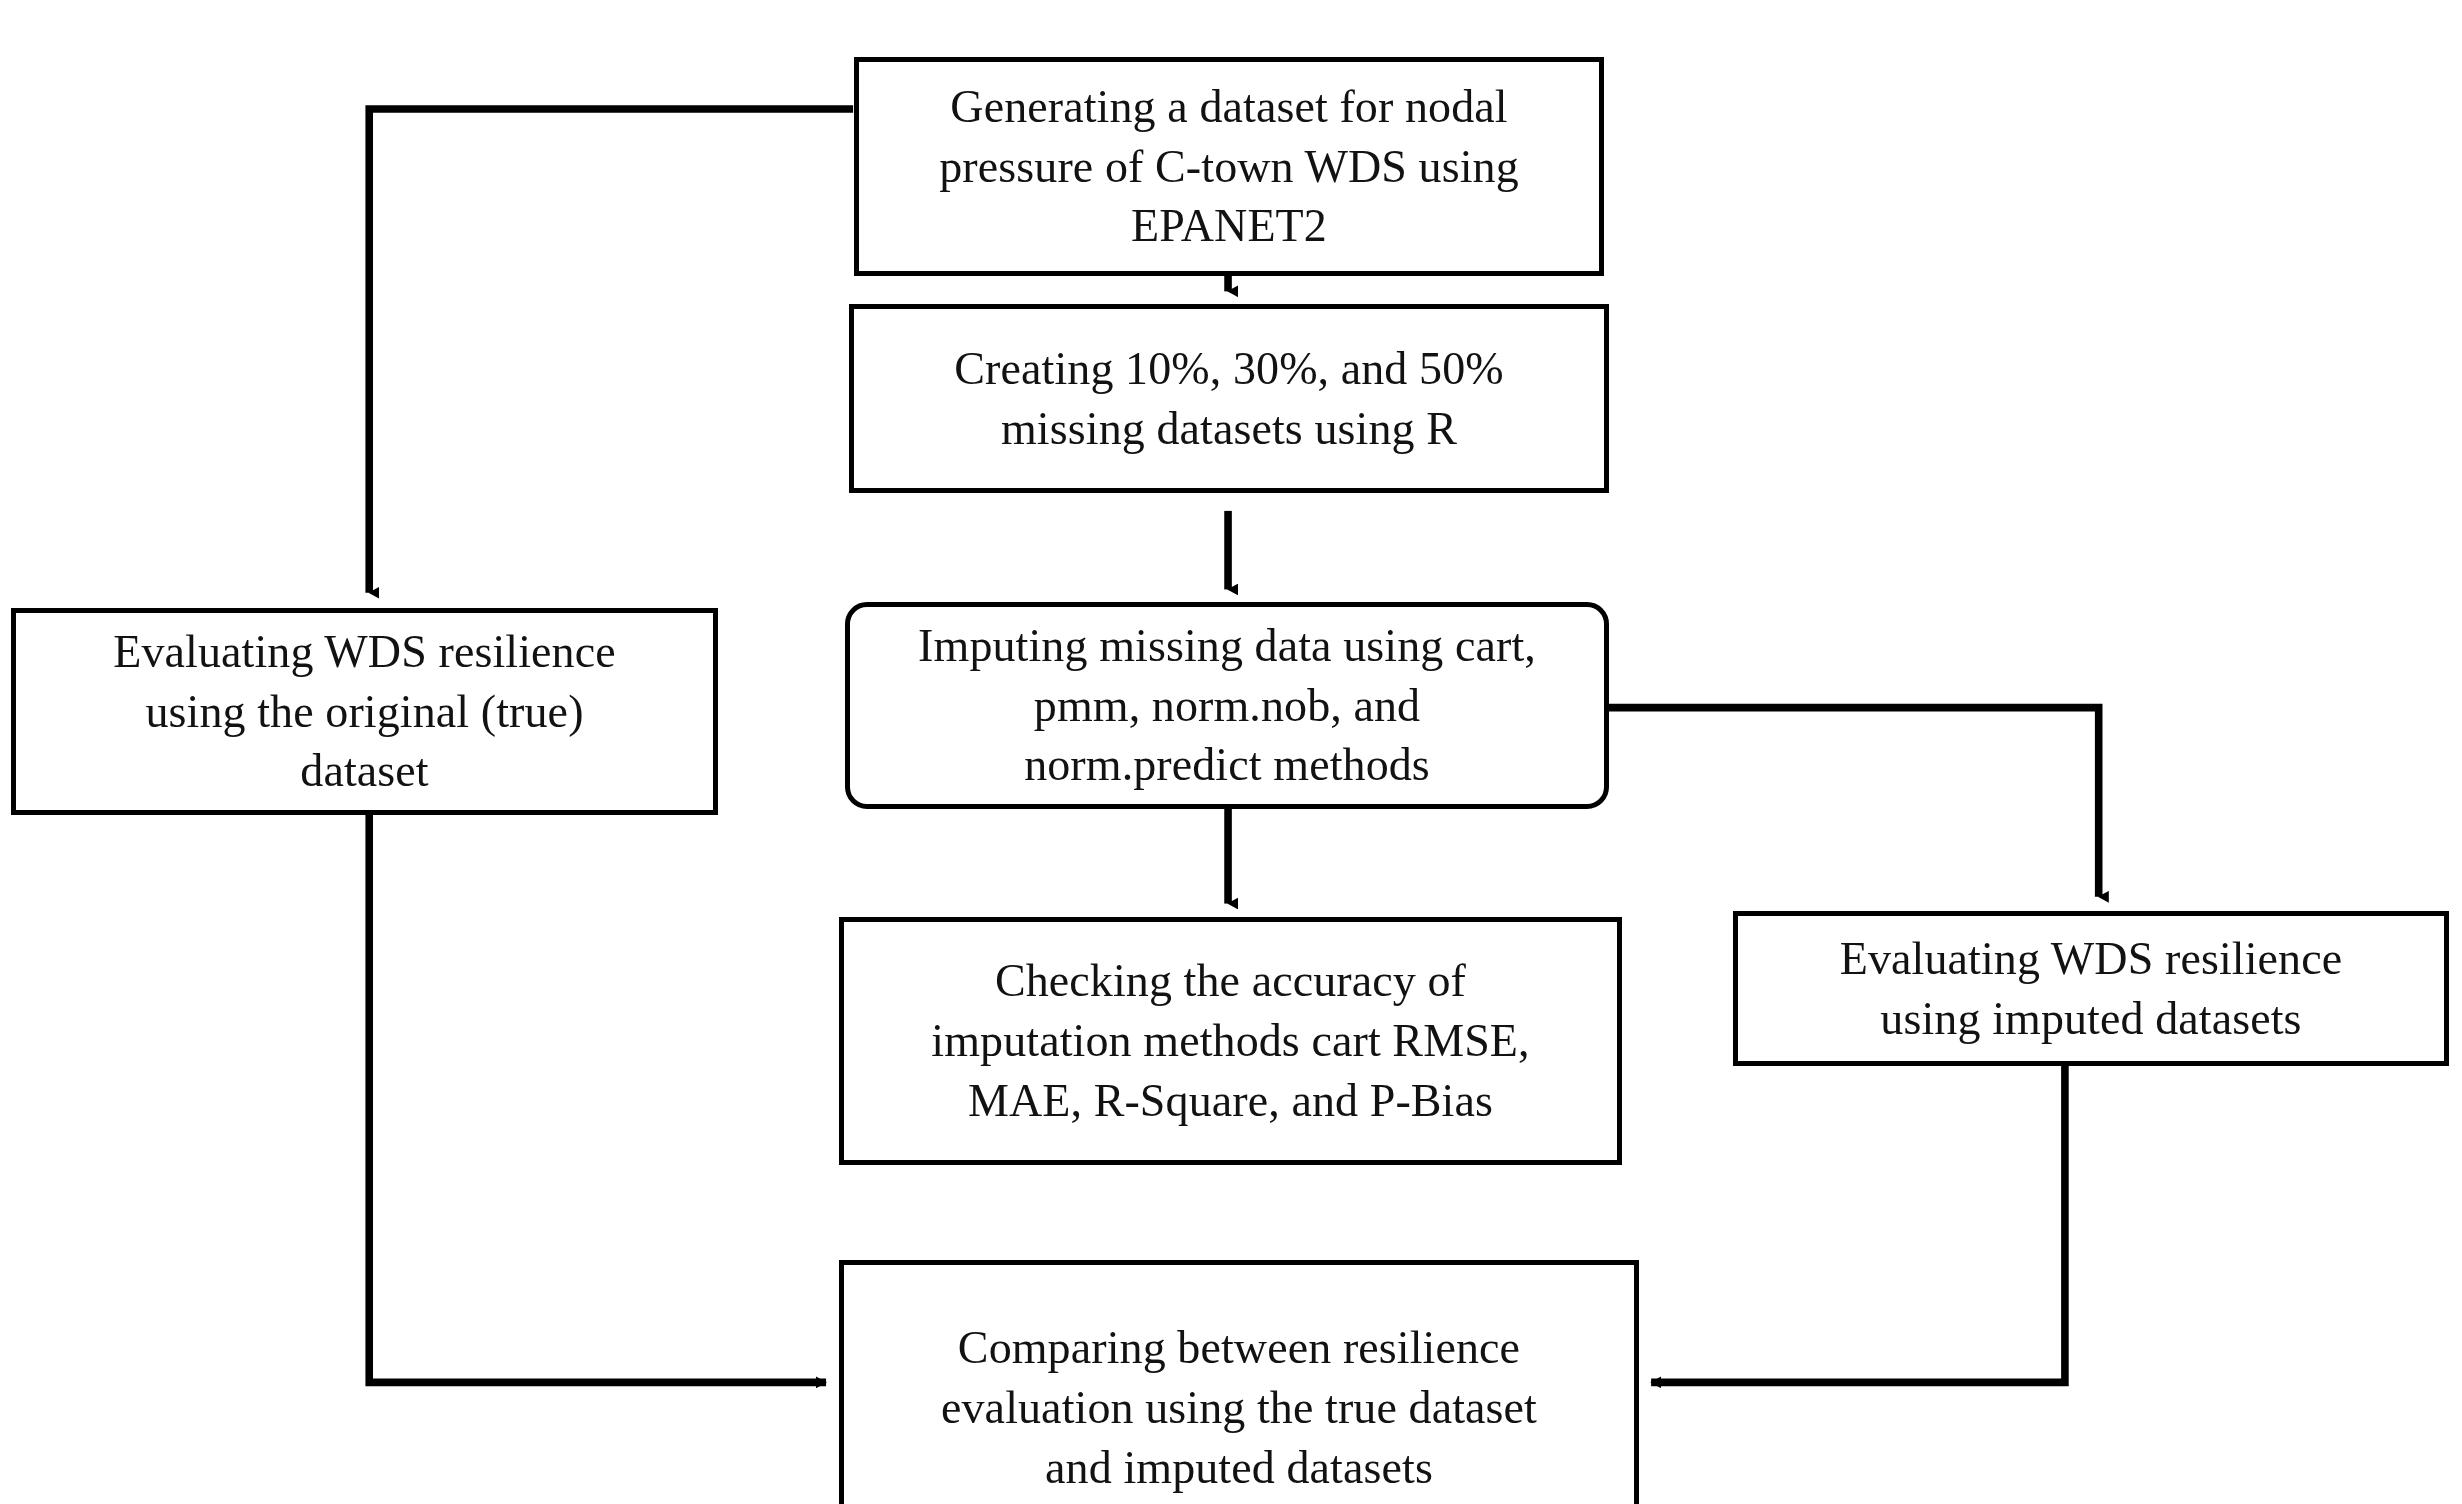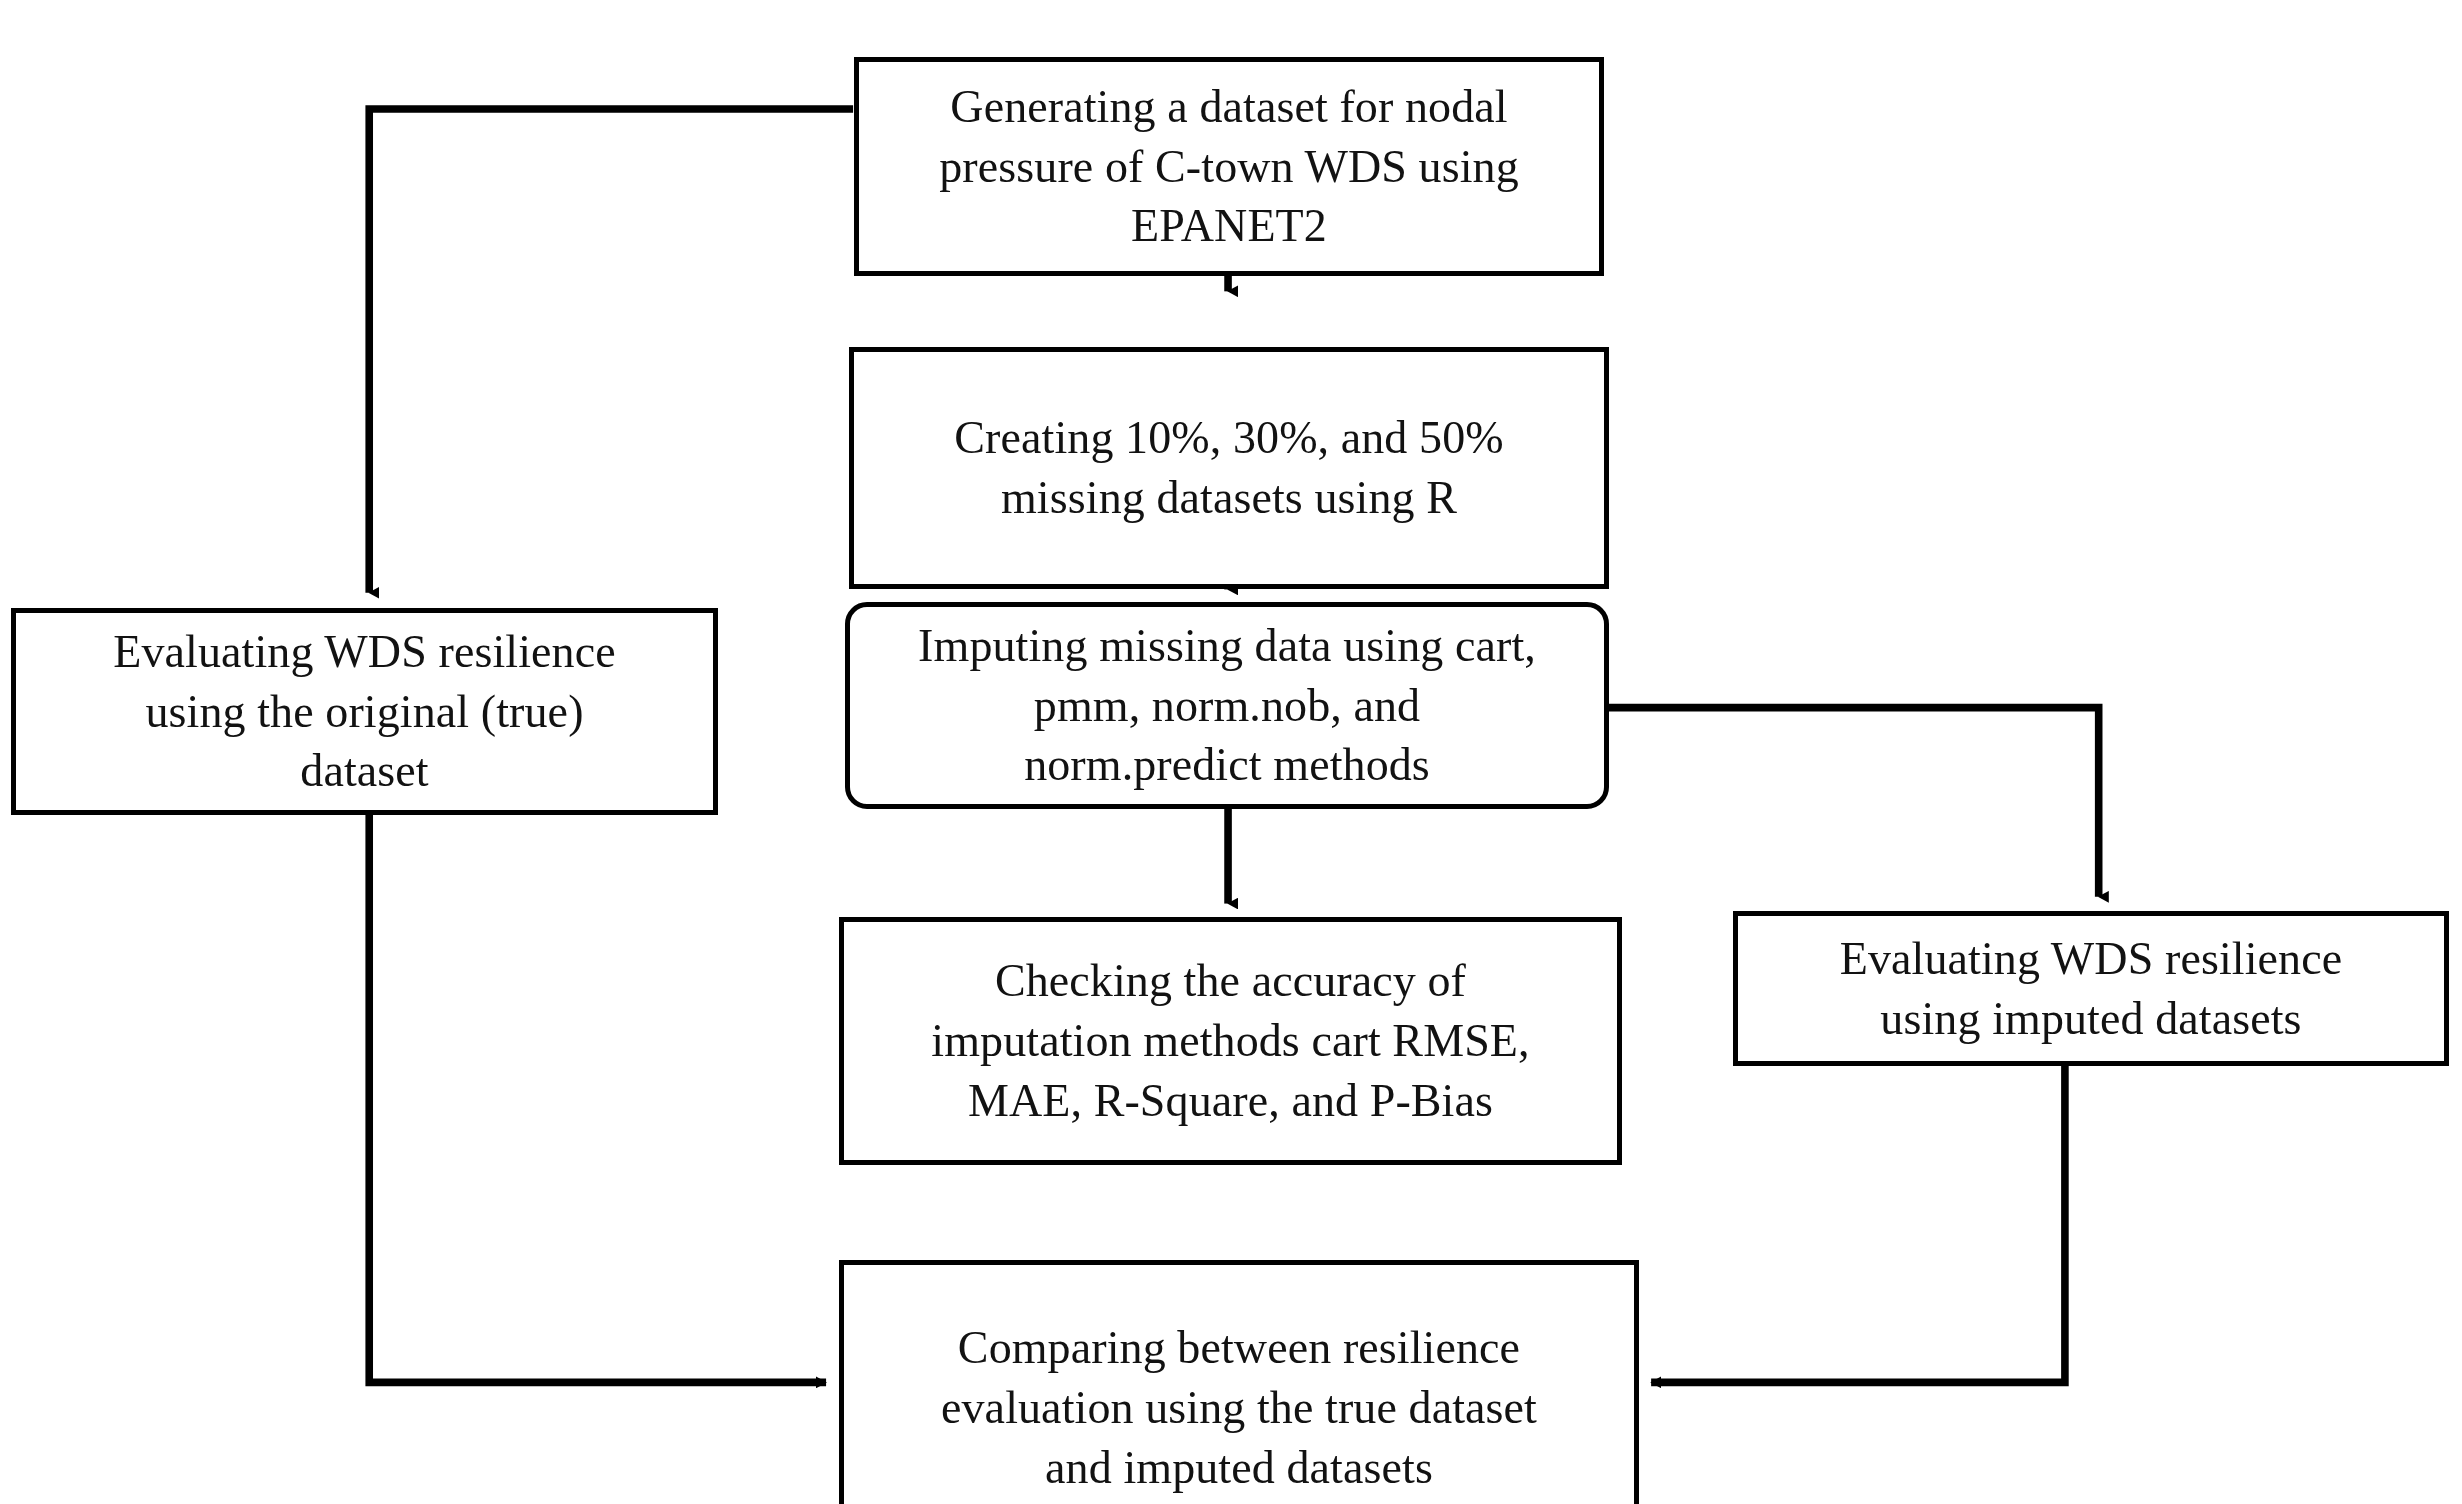--- a/index.html
+++ b/index.html
@@ -39,21 +39,21 @@
     font-family: "Liberation Serif", "DejaVu Serif", serif;
     font-size: 46px;
     line-height: 1.30;
     letter-spacing: 0.1px;
     padding: 0 22px;
     white-space: pre-line;
   }
 
   
   #node-generate-dataset { left: 854px; top: 17px;  width: 750px; height: 219px; margin-top: 40px; }
-  #node-create-missing   { left: 849px; top: 304px; width: 760px; height: 242px; margin-top: 43px; }
+  #node-create-missing   { left: 849px; top: 304px; width: 760px; height: 189px; }
   #node-impute-missing   { left: 845px; top: 602px; width: 764px; height: 207px; border-radius: 22px; }
   #node-eval-original    { left: 11px;   top: 608px; width: 707px; height: 207px; }
   #node-check-accuracy   { left: 839px;  top: 917px; width: 783px; height: 248px; }
   #node-eval-imputed     { left: 1733px; top: 911px; width: 716px; height: 155px; }
   #node-compare          { left: 839px;  top: 1260px; width: 800px; height: 296px; }
 
   #node-eval-imputed .node-text { font-size: 46px; }
 </style>
 </head>
 <body>

